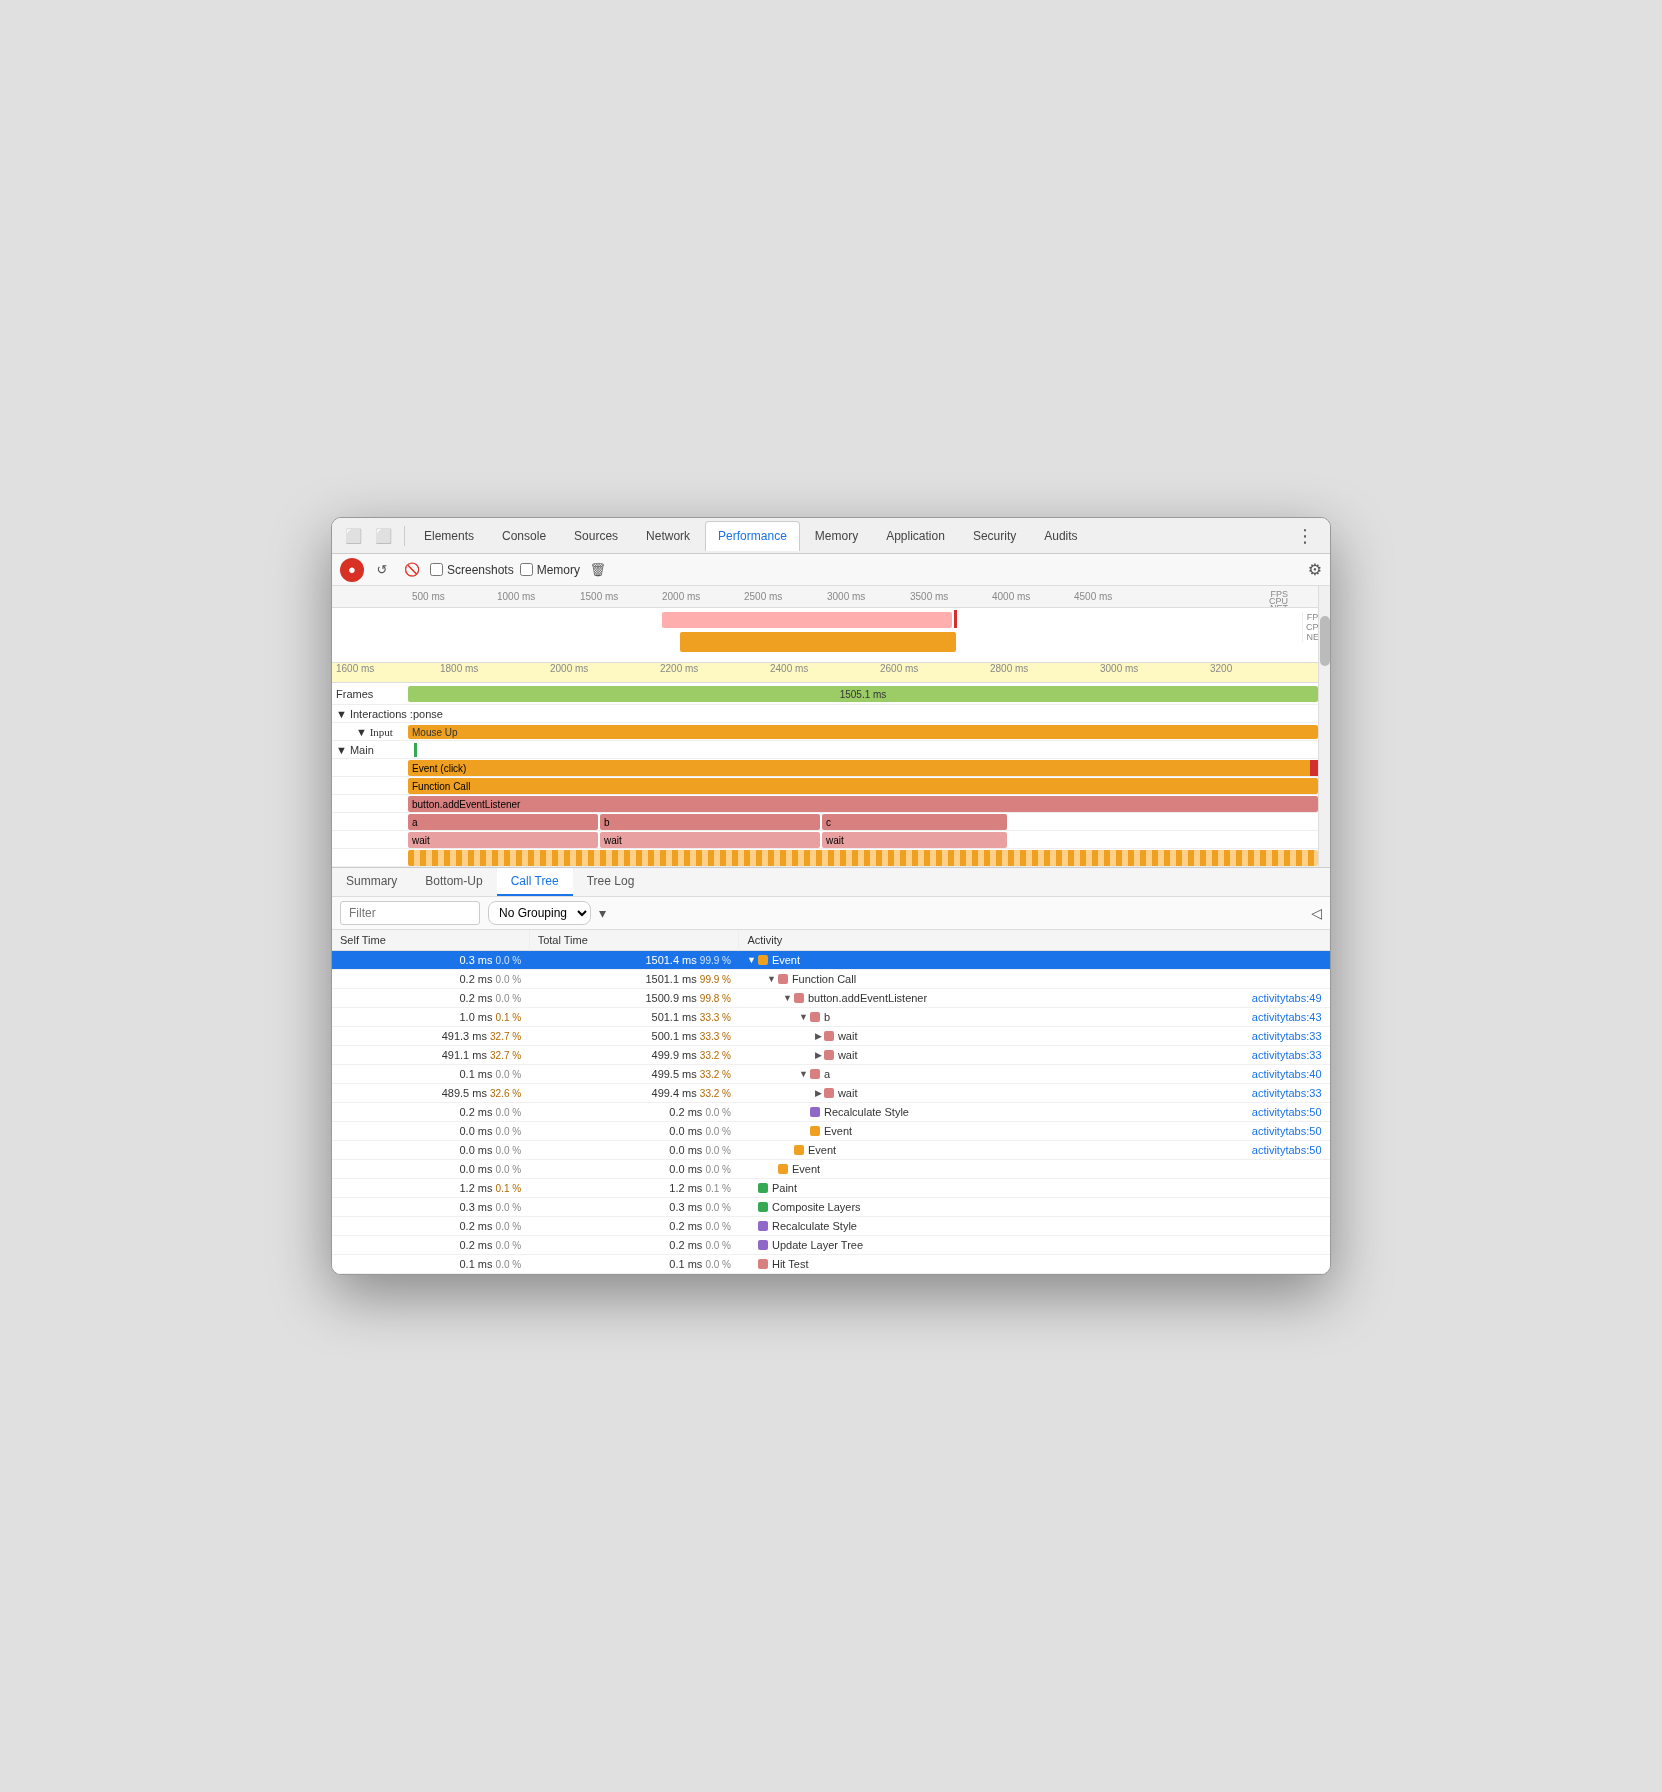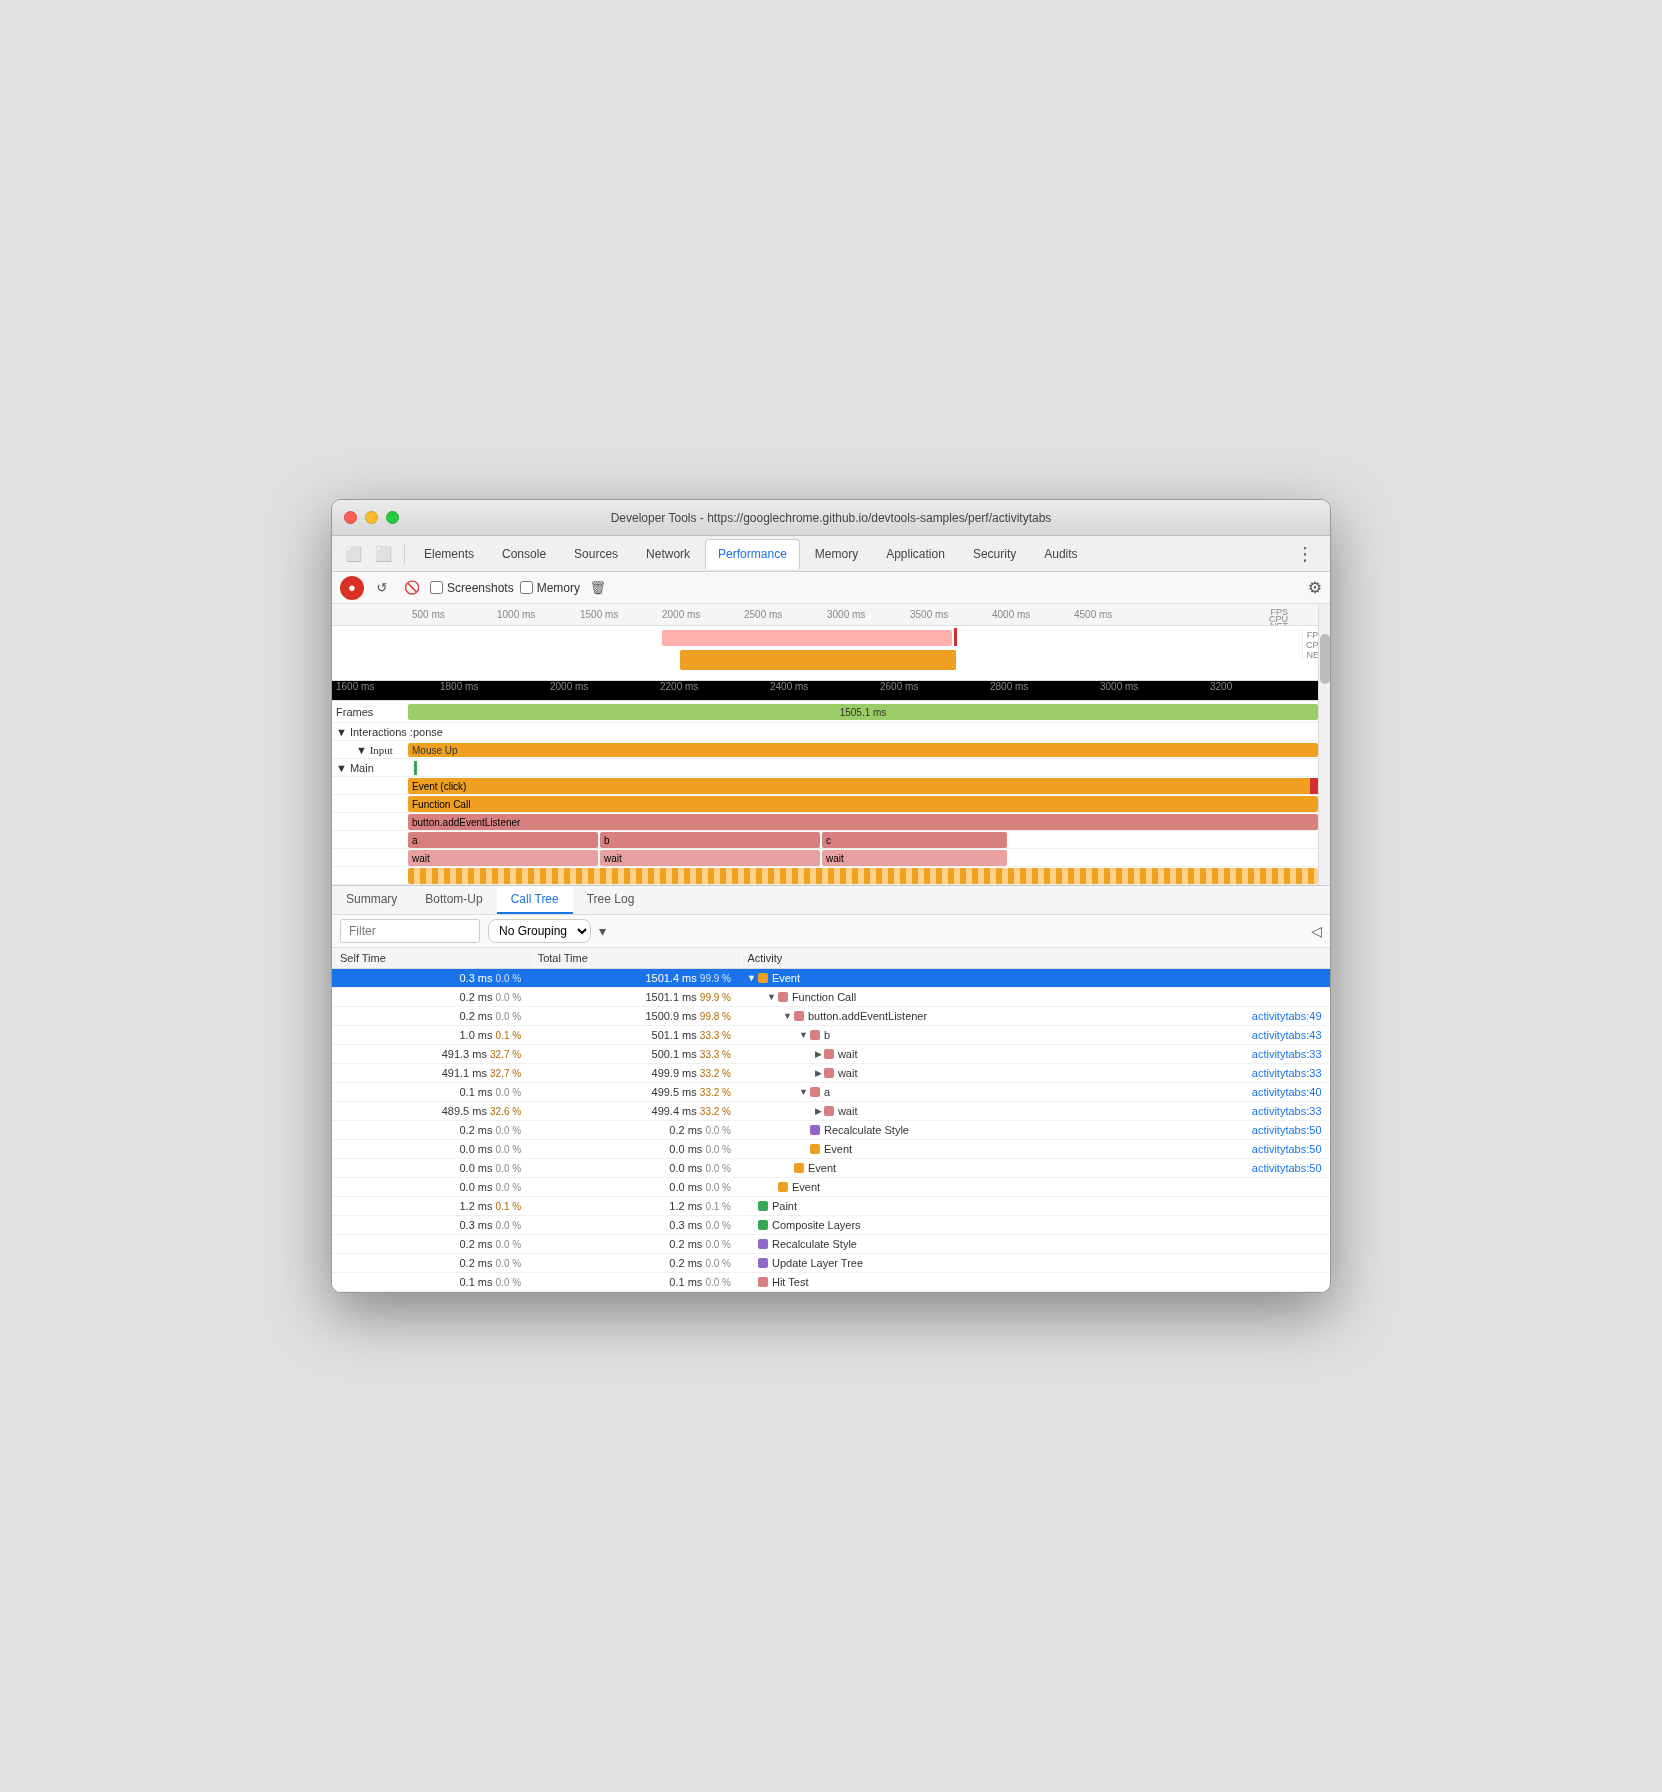--- a/index.html
+++ b/index.html
@@ -234,28 +234,20 @@
     .timeline-wrapper {
       position: relative;
       overflow: hidden;
     }
   </style>
 </head>
 <body>
 
 <div class="window">
 
-  <div class="titlebar">
-    <div class="titlebar-buttons">
-      <div class="tb-btn tb-close"></div>
-      <div class="tb-btn tb-min"></div>
-      <div class="tb-btn tb-max"></div>
-    </div>
-    <div class="titlebar-title">Developer Tools - https://googlechrome.github.io/devtools-samples/perf/activitytabs</div>
-  </div>
 
   <div class="toolbar">
     <div class="toolbar-icon">⬜</div>
     <div class="toolbar-icon">⬜</div>
     <div class="toolbar-sep"></div>
 
     <div class="nav-tab">Elements</div>
     <div class="nav-tab">Console</div>
     <div class="nav-tab">Sources</div>
     <div class="nav-tab">Network</div>
@@ -307,21 +299,21 @@
 
       <div style="position:absolute; left:330px; top:4px; width:290px; height:16px; background:rgba(255,120,120,0.6); border-radius:2px;"></div>
 
       <div style="position:absolute; left:348px; top:24px; width:276px; height:20px; background:#f0a020; border-radius:2px;"></div>
 
       <div style="position:absolute; left:622px; top:2px; width:3px; height:18px; background:#d32f2f;"></div>
 
       <div style="position:absolute; right:2px; top:4px; font-size:9px; color:#888; width:26px; text-align:center; border-left:1px solid #eee;">FPS<br>CPU<br>NET</div>
     </div>
 
-    <div style="height:20px; background:#000000; border-bottom:1px solid #ddd; position:relative; overflow:hidden;">
+    <div style="height:20px; background:#fef9c3; border-bottom:1px solid #ddd; position:relative; overflow:hidden;">
       <div style="position:absolute; left:0; font-size:10px; color:#888; white-space:nowrap; display:flex; width:100%;">
         <div style="position:absolute; left:4px;">1600 ms</div>
         <div style="position:absolute; left:108px;">1800 ms</div>
         <div style="position:absolute; left:218px;">2000 ms</div>
         <div style="position:absolute; left:328px;">2200 ms</div>
         <div style="position:absolute; left:438px;">2400 ms</div>
         <div style="position:absolute; left:548px;">2600 ms</div>
         <div style="position:absolute; left:658px;">2800 ms</div>
         <div style="position:absolute; left:768px;">3000 ms</div>
         <div style="position:absolute; left:878px;">3200</div>

